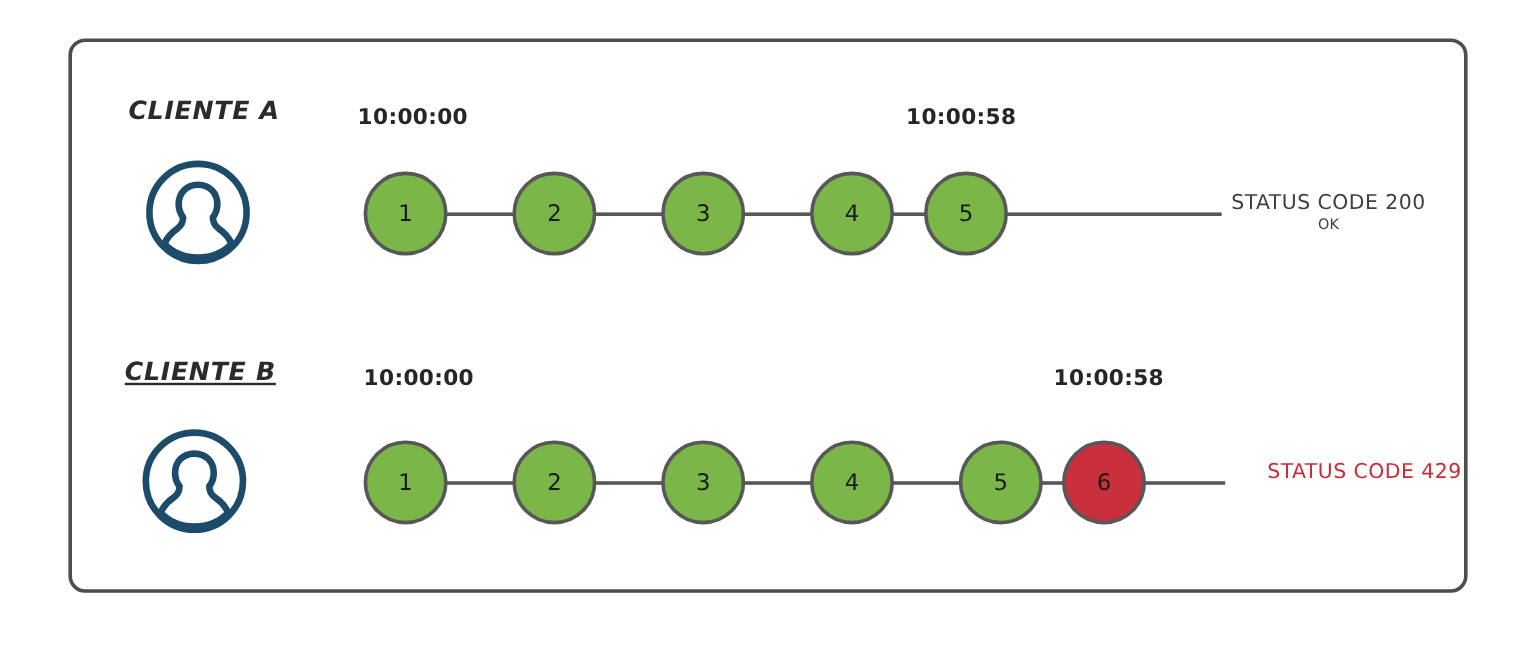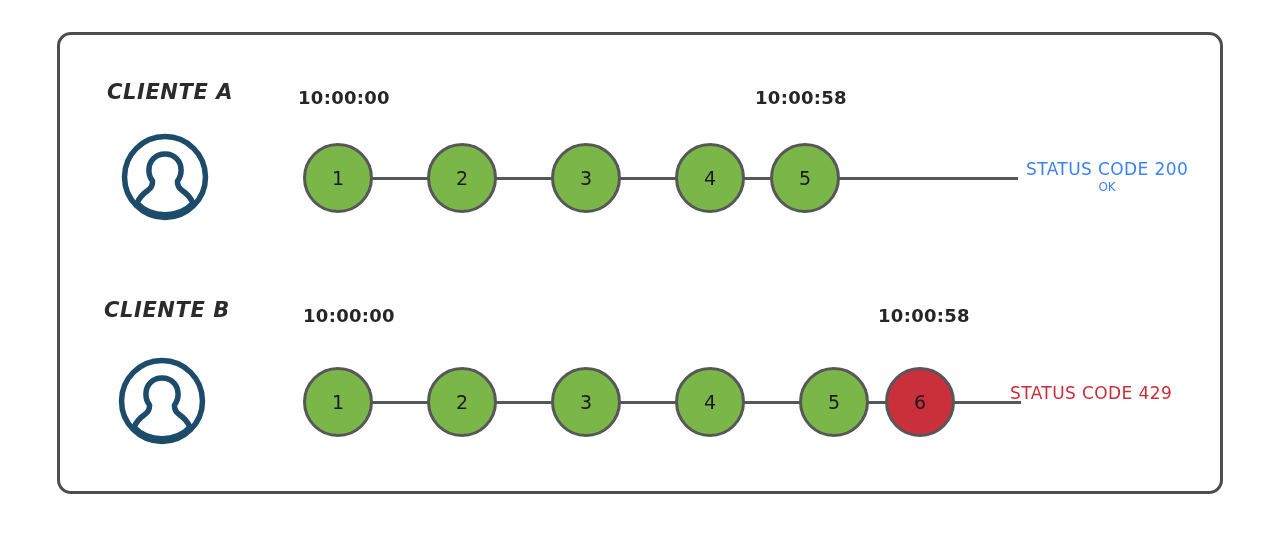--- a/index.html
+++ b/index.html
@@ -82,21 +82,21 @@
     line-height: 1.22;
     white-space: nowrap;
   }
   .status .line1 {
     font-size: 17px;
     letter-spacing: 0.4px;
   }
   .status .line2 {
     font-size: 12px;
   }
-  .status.ok      { color: #3b82f6; }
+  .status.ok      { color: #404040; }
   .status.err     { color: #cc2c37; }
   .status.err .line2 { font-style: italic; }
 </style>
 </head>
 <body>
 
 <div id="canvas">
 
   <div class="panel"></div>
 
@@ -137,21 +137,21 @@
   </div>
   <div class="node green" style="left:770px; top:143px;">
     <span>5</span>
   </div>
 
   <div class="status ok" style="left:1026px; top:159px;">
     <div class="line1">STATUS CODE 200</div>
     <div class="line2">OK</div>
   </div>
 
-  <div class="client-label" style="left:104px; top:298px;">CLIENTE B</div>
+  <div class="client-label" style="left:104px; top:298px;text-decoration:underline;">CLIENTE B</div>
 
   <div class="avatar" style="left:116px; top:355px;">
     <svg viewBox="0 0 100 100" width="92" height="92">
       <circle cx="50" cy="50" r="44" fill="none" stroke="#1d4c6b" stroke-width="6"></circle>
       <path d="M50 25 C39 25 32.5 33 32.5 42.5 C32.5 48.5 34.5 52 36.5 54.5
                C36.5 59 35 62 31.5 64.5 C26 68.2 22 72.5 19.5 78.5
                C27 86.5 38 91 50 91 C62 91 73 86.5 80.5 78.5
                C78 72.5 74 68.2 68.5 64.5 C65 62 63.5 59 63.5 54.5
                C65.5 52 67.5 48.5 67.5 42.5 C67.5 33 61 25 50 25 Z" fill="none" stroke="#1d4c6b" stroke-width="6" stroke-linejoin="round"></path>
     </svg>
@@ -180,17 +180,17 @@
   <div class="node green" style="left:675px; top:367px;">
     <span>4</span>
   </div>
   <div class="node green" style="left:799px; top:367px;">
     <span>5</span>
   </div>
   <div class="node red" style="left:885px; top:367px;">
     <span>6</span>
   </div>
 
-  <div class="status err" style="left:1010px; top:383px;">
+  <div class="status err" style="left:1056px; top:383px;">
     <div class="line1">STATUS CODE 429</div>
   </div>
 
 </div>
 
 </body></html>

